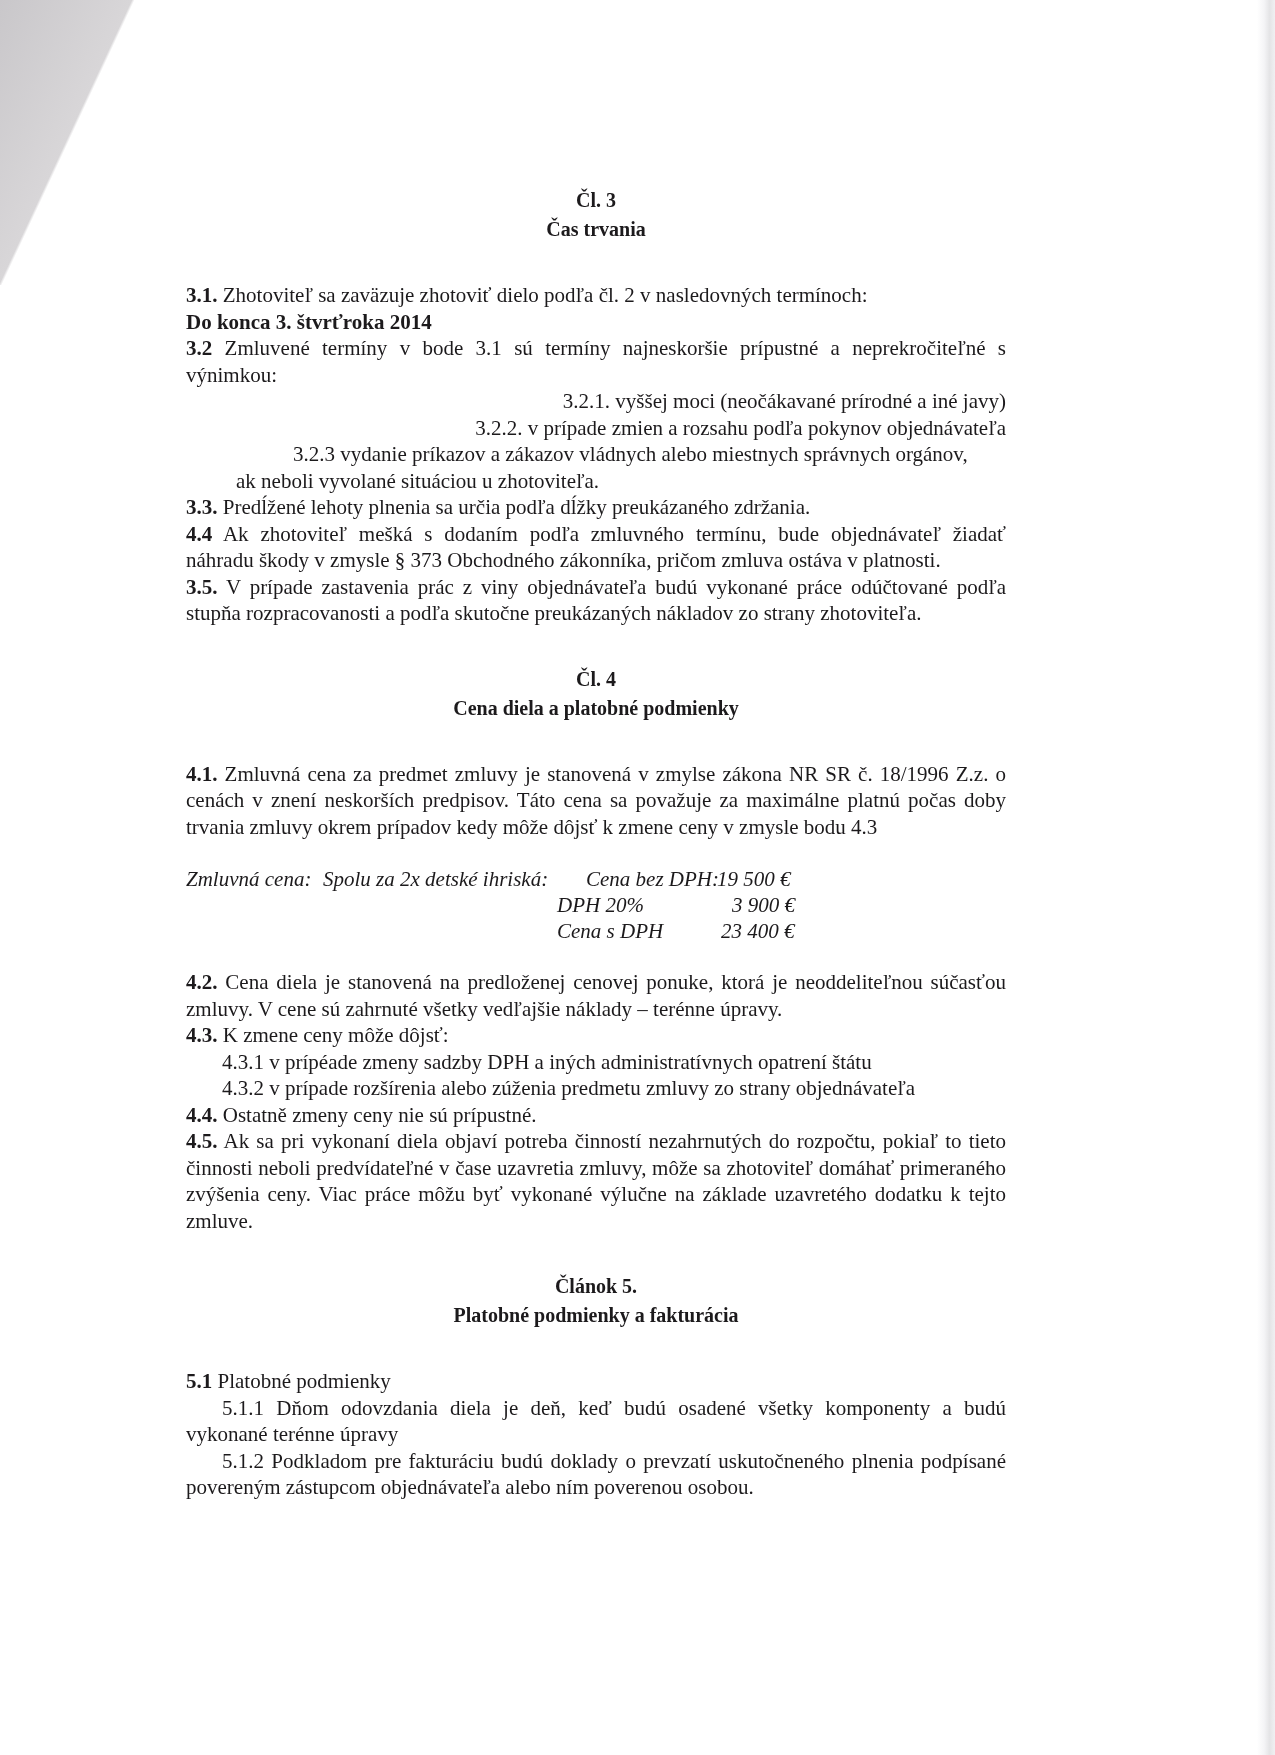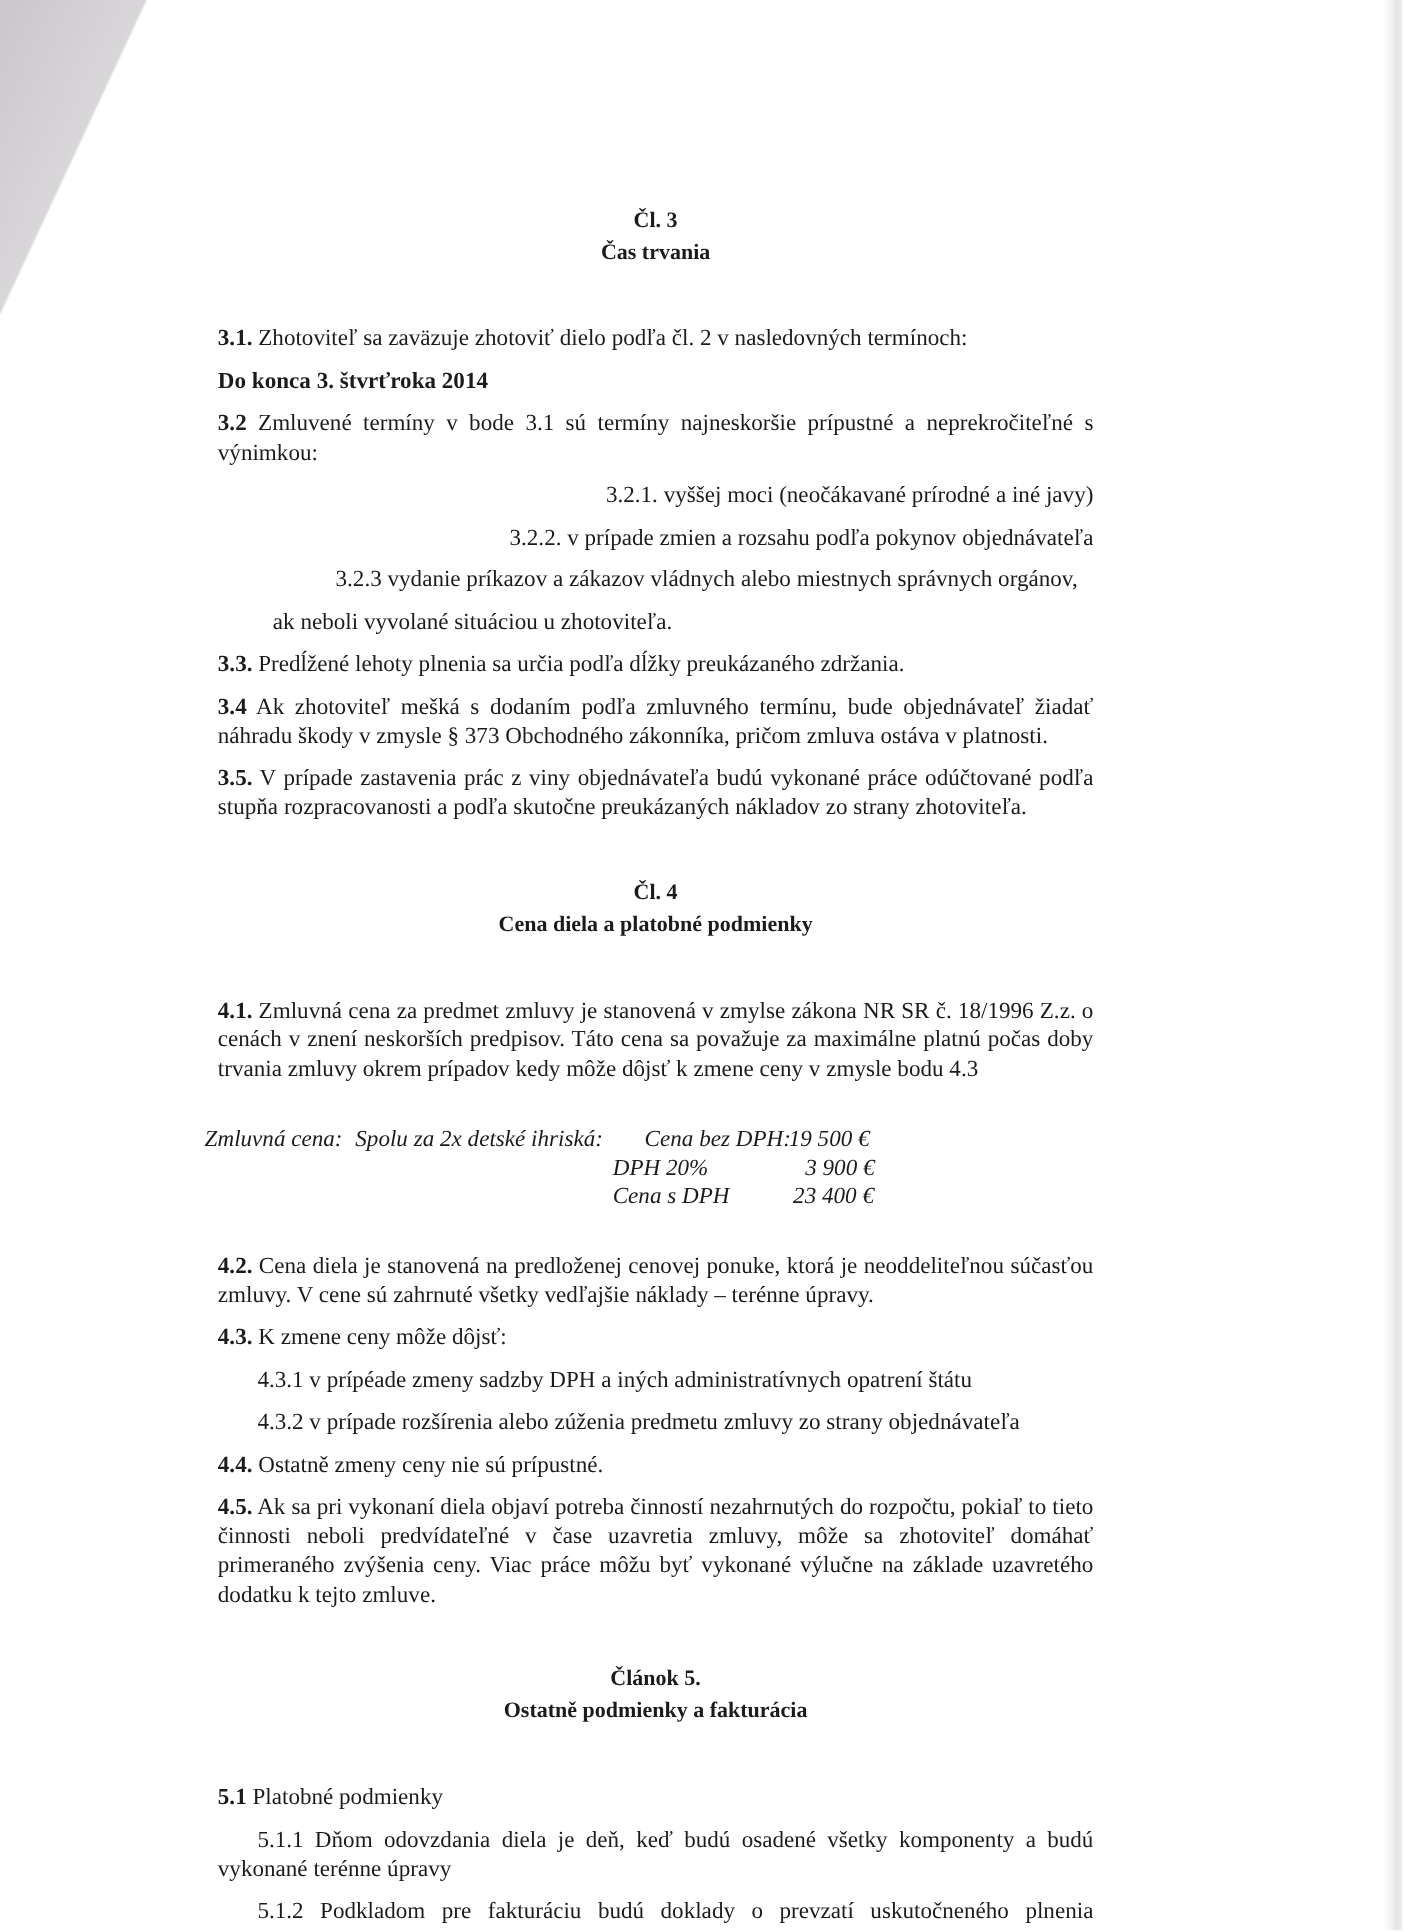--- a/index.html
+++ b/index.html
@@ -15,21 +15,21 @@
   }
   .edge-right {
     position: absolute; right: 0; top: 0; width: 18px; height: 1755px;
     background: linear-gradient(90deg, #ffffff 0%, #f4f4f6 40%, #e4e4e6 70%, #f0f0f2 100%);
   }
   .page {
     position: absolute; left: 186px; top: 186px; width: 820px;
     font-size: 21px; line-height: 26.5px;
   }
   .center { text-align: center; font-weight: bold; font-size: 20px; line-height: 29px; }
-  p { margin: 12px; font-family: Liberation Serif, serif; }
+  p { margin: 0; font-family: Liberation Serif, serif; }
   .justify { text-align: justify; }
   b { font-weight: bold; }
   .ind1 { padding-left: 103px; text-align: right; }
   .ind3 { padding-left: 107px; }
   .ind-b { padding-left: 50px; }
   .ind-c { padding-left: 36px; }
   .gap1 { height: 26px; }
   .gap2 { height: 38px; }
   .gap3 { height: 23px; }
   .price-table { position: relative; height: 80px; font-style: italic; }
@@ -49,21 +49,21 @@
   <div class="gap2"></div>
 
   <p><b>3.1.</b><span> Zhotoviteľ sa zaväzuje zhotoviť dielo podľa čl. 2 v nasledovných termínoch:</span></p>
   <p class="bold-line">Do konca 3. štvrťroka 2014</p>
   <p class="justify"><b>3.2</b><span> Zmluvené termíny v bode 3.1 sú termíny najneskoršie prípustné  a neprekročiteľné s výnimkou:</span></p>
   <p class="ind1">3.2.1. vyššej moci (neočákavané prírodné a iné javy)</p>
   <p class="ind1">3.2.2. v prípade zmien a rozsahu podľa pokynov objednávateľa</p>
   <p class="ind3">3.2.3 vydanie príkazov a zákazov vládnych alebo miestnych správnych orgánov,</p>
   <p class="ind-b">ak neboli vyvolané situáciou u zhotoviteľa.</p>
   <p><b>3.3.</b><span> Predĺžené lehoty plnenia sa určia podľa dĺžky preukázaného zdržania.</span></p>
-  <p class="justify"><b>3.4</b><span> Ak zhotoviteľ mešká s dodaním podľa zmluvného termínu, bude objednávateľ žiadať náhradu škody v zmysle § 373 Obchodného zákonníka, pričom zmluva ostáva v platnosti.</span></p>
+  <p class="justify"><b>4.4</b><span> Ak zhotoviteľ mešká s dodaním podľa zmluvného termínu, bude objednávateľ žiadať náhradu škody v zmysle § 373 Obchodného zákonníka, pričom zmluva ostáva v platnosti.</span></p>
   <p class="justify"><b>3.5.</b><span> V prípade zastavenia prác z viny objednávateľa budú vykonané práce odúčtované podľa stupňa rozpracovanosti a podľa skutočne preukázaných nákladov zo strany zhotoviteľa.</span></p>
 
   <div class="gap2"></div>
 
   <div class="center">Čl. 4</div>
   <div class="center">Cena diela a platobné podmienky</div>
   <div class="gap2"></div>
 
   <p class="justify"><b>4.1.</b><span> Zmluvná cena za predmet zmluvy je stanovená v zmylse zákona NR SR č. 18/1996 Z.z. o cenách v znení neskorších predpisov. Táto cena sa považuje za maximálne platnú počas doby trvania zmluvy okrem prípadov kedy môže dôjsť k zmene ceny v zmysle bodu 4.3</span></p>
   <div class="gap1"></div>
@@ -83,19 +83,19 @@
   <p class="justify"><b>4.2.</b><span> Cena diela je stanovená na predloženej cenovej ponuke, ktorá je neoddeliteľnou súčasťou zmluvy. V cene sú zahrnuté všetky vedľajšie náklady – terénne úpravy.</span></p>
   <p><b>4.3.</b><span> K zmene ceny môže dôjsť:</span></p>
   <p class="ind-c">4.3.1 v prípéade zmeny sadzby DPH a iných administratívnych opatrení štátu</p>
   <p class="ind-c">4.3.2 v prípade rozšírenia alebo zúženia predmetu zmluvy zo strany objednávateľa</p>
   <p><b>4.4.</b><span> Ostatně zmeny ceny nie sú prípustné.</span></p>
   <p class="justify"><b>4.5.</b><span> Ak sa pri vykonaní diela objaví potreba činností nezahrnutých do rozpočtu, pokiaľ to tieto činnosti neboli predvídateľné v čase uzavretia zmluvy, môže sa zhotoviteľ domáhať primeraného zvýšenia ceny. Viac práce môžu byť vykonané výlučne na základe uzavretého dodatku k tejto zmluve.</span></p>
 
   <div class="gap2"></div>
 
   <div class="center">Článok 5.</div>
-  <div class="center">Ostatně podmienky a fakturácia</div>
+  <div class="center">Platobné podmienky a fakturácia</div>
   <div class="gap2"></div>
 
   <p><b>5.1</b><span> Platobné podmienky</span></p>
   <p class="justify" style="text-indent:36px">5.1.1 Dňom odovzdania diela je deň, keď budú osadené všetky komponenty a budú vykonané terénne úpravy</p>
   <p class="justify" style="text-indent:36px">5.1.2 Podkladom pre fakturáciu budú doklady o prevzatí uskutočneného plnenia podpísané povereným zástupcom objednávateľa alebo ním poverenou osobou.</p>
 </div>
 
 </body></html>

